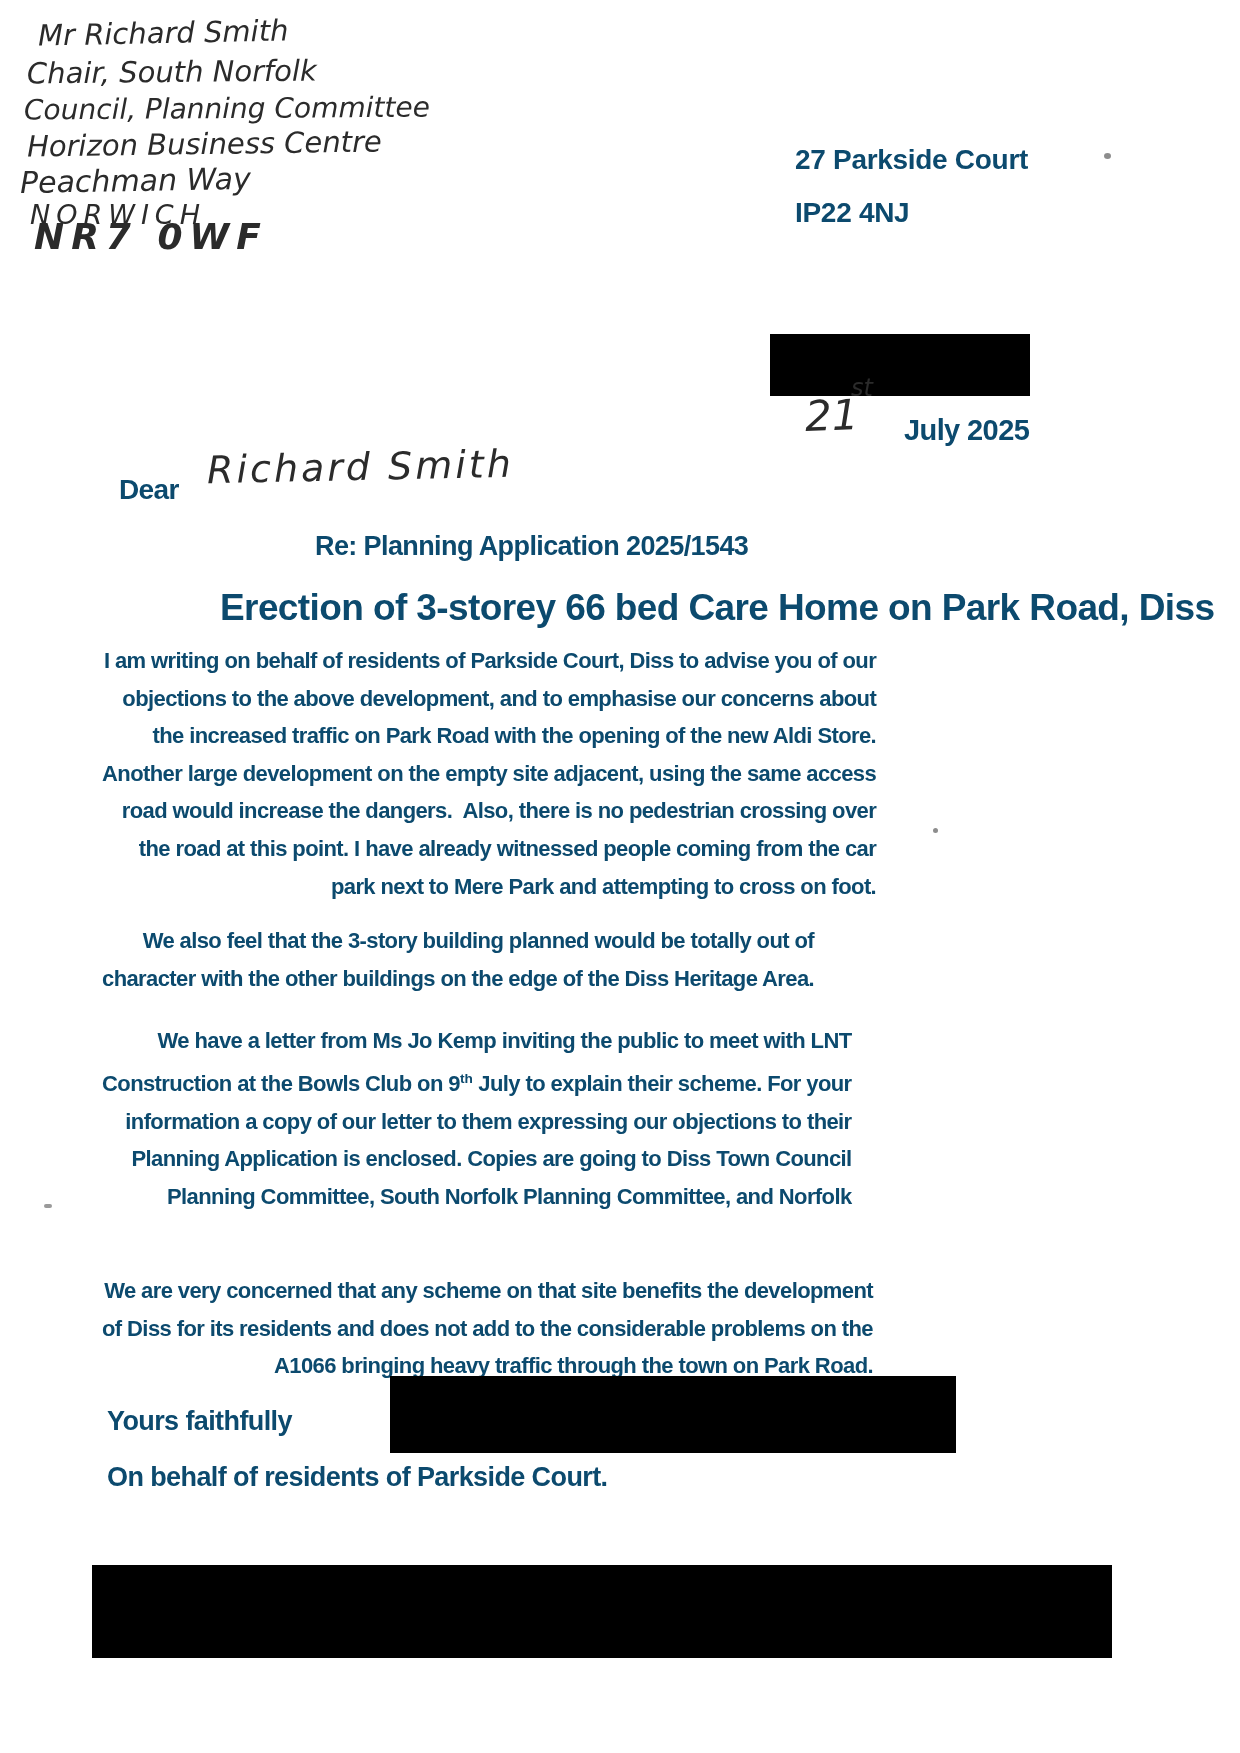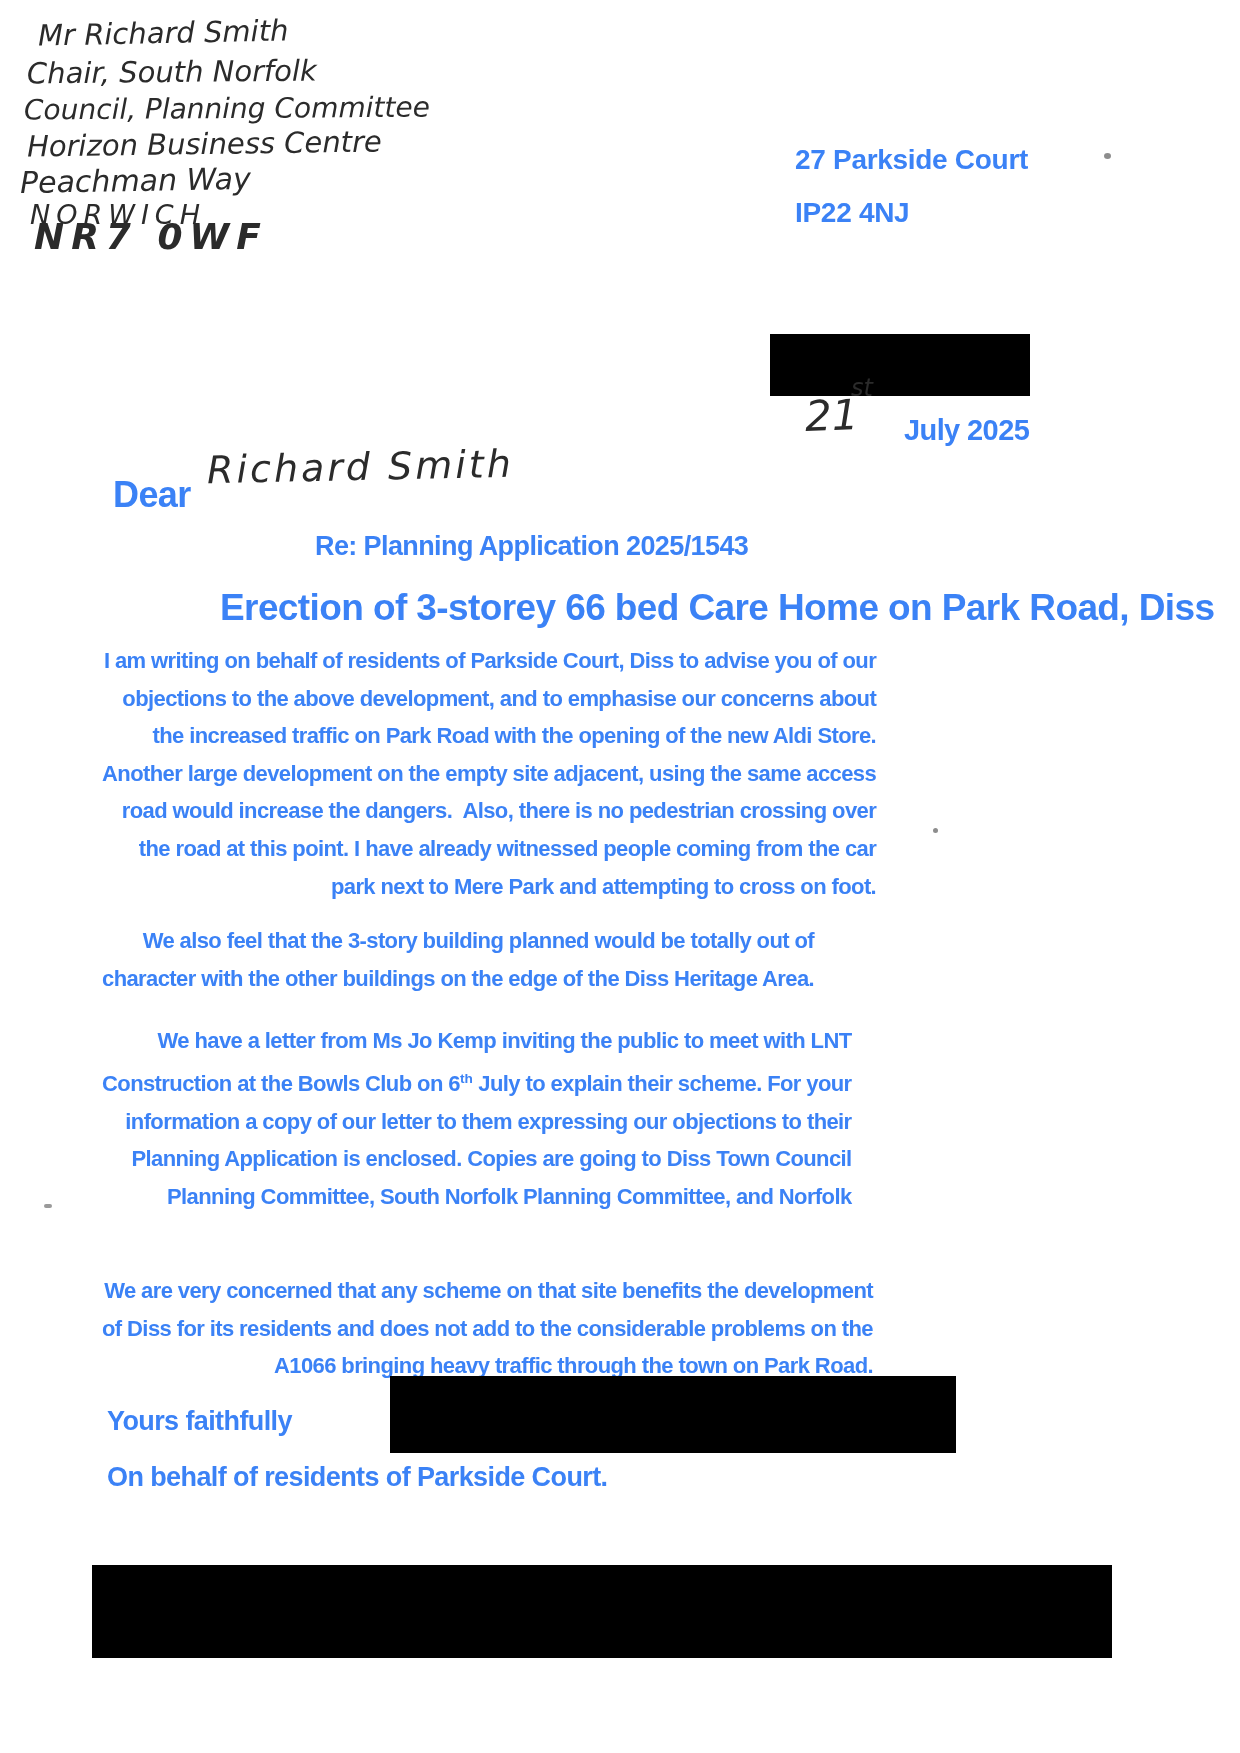--- a/index.html
+++ b/index.html
@@ -7,21 +7,21 @@
     position: relative;
     width: 1240px;
     height: 1753px;
     margin: 0 auto;
     background: #ffffff;
     font-family: "Liberation Sans", sans-serif;
     color: #1d1d1d;
     overflow: hidden;
   }
   
-  .printed { color: #3b82f6; font-weight: 600; letter-spacing: -0.6px; }
+  .printed { color: #0c4a6e; font-weight: 600; letter-spacing: -0.6px; }
   .bold    { font-weight: 700; }
   .abs     { position: absolute; white-space: pre; }
 
   .sender-block {
     position: absolute;
     left: 795px; top: 133px;
     font-size: 28px; font-weight: 700;
     line-height: 53px; letter-spacing: -0.3px;
   }
   .sender-block div { white-space: pre; }
@@ -40,21 +40,21 @@
   }
   .para-1 { top: 642px; }
   .para-2 { top: 922px; }
   .para-3 { top: 1022px; }
   .para-4 { top: 1272px; }
   .body-line { white-space: pre; }
   .sup { vertical-align: super; font-size: 0.62em; letter-spacing: 0; }
 
   .valediction { left: 107px; top: 1406px; font-size: 27px; }
   .on-behalf   { left: 107px; top: 1462px; font-size: 27px; }
-  .salutation-printed { left: 113px; top: 474px; font-size: 36px; }
+  .salutation-printed { left: 119px; top: 474px; font-size: 28px; }
 
   
   .hw {
     position: absolute;
     font-family: "DejaVu Sans", cursive;
     font-style: italic;
     color: #2b2b2b;
     white-space: pre;
     font-weight: 400;
   }
@@ -124,21 +124,21 @@
     <div class="body-line">park next to Mere Park and attempting to cross on foot.</div>
   </div>
 
   <div class="para para-2 printed">
     <div class="body-line"> We also feel that the 3-story building planned would be totally out of</div>
     <div class="body-line">character with the other buildings on the edge of the Diss Heritage Area.</div>
   </div>
 
   <div class="para para-3 printed">
     <div class="body-line">We have a letter from Ms Jo Kemp inviting the public to meet with LNT</div>
-    <div class="body-line"><span>Construction at the Bowls Club on 6</span><span class="sup">th</span><span> July to explain their scheme. For your</span></div>
+    <div class="body-line"><span>Construction at the Bowls Club on 9</span><span class="sup">th</span><span> July to explain their scheme. For your</span></div>
     <div class="body-line">information a copy of our letter to them expressing our objections to their</div>
     <div class="body-line">Planning Application is enclosed. Copies are going to Diss Town Council</div>
     <div class="body-line">Planning Committee, South Norfolk Planning Committee, and Norfolk</div>
   </div>
 
   <div class="para para-4 printed">
     <div class="body-line">We are very concerned that any scheme on that site benefits the development</div>
     <div class="body-line">of Diss for its residents and does not add to the considerable problems on the</div>
     <div class="body-line">A1066 bringing heavy traffic through the town on Park Road.</div>
   </div>

